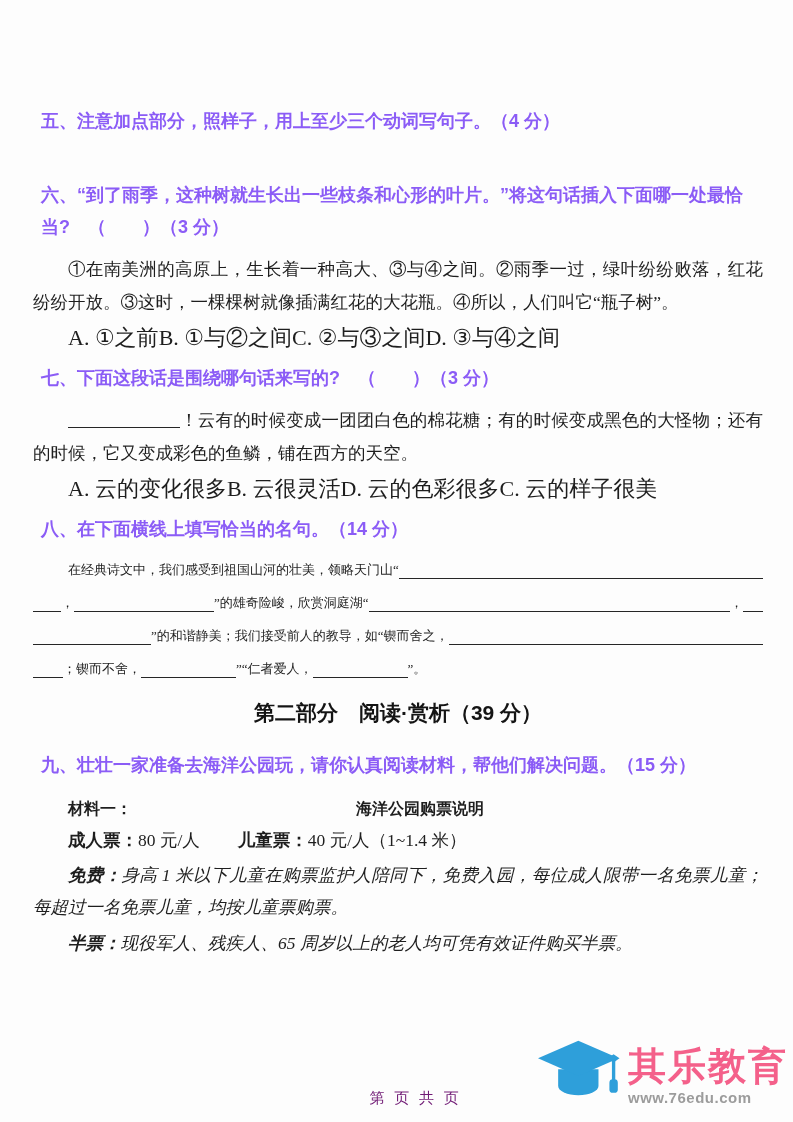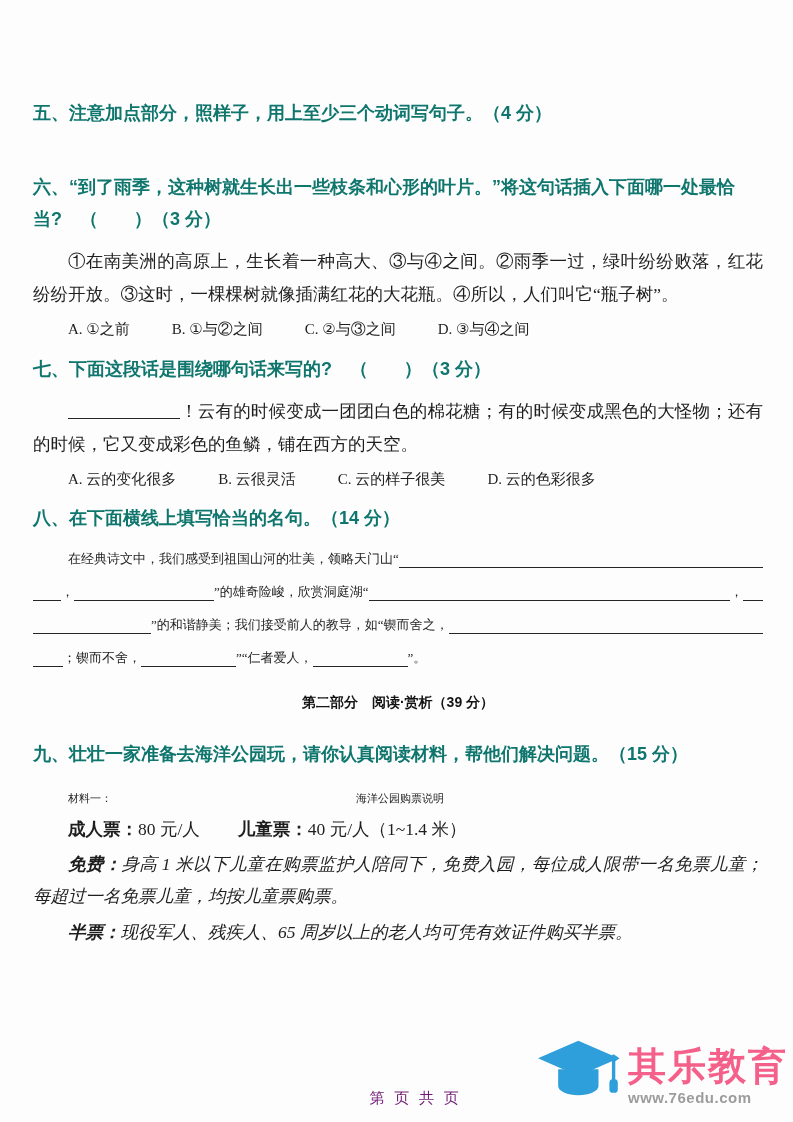--- a/index.html
+++ b/index.html
@@ -8,40 +8,40 @@
     width:793px; height:1122px;
     margin:0 auto;
     background:#fdfdfd;
     overflow:hidden;
     font-family:"Liberation Serif","DejaVu Serif",serif;
     color:#1e1e1e;
   }
   .content { position:absolute; top:97px; left:33px; width:730px; }
 
   .qtitle {
-    margin:0;
+    margin:8px;
     font-family:"Liberation Sans","DejaVu Sans",sans-serif;
     font-weight:700;
     font-size:18px;
     line-height:32px;
-    color:#0f766e;
+    color:#8b5cf6;
   }
   .para {
     margin:0;
     font-size:17.5px;
     line-height:33px;
     text-align:justify;
     text-indent:2em;
   }
   .mt8 { margin-top:8px; } .mt10 { margin-top:10px; }
 
   .opts {
-    display:flex; gap:42px;
+    display:flex; 
     padding-left:35px;
-    font-size:15px; line-height:33px;
+    font-size:22px; line-height:33px;
     margin-top:2px;
   }
   .opts span { white-space:nowrap; }
 
   .dot {
     -webkit-text-emphasis:filled dot #1e1e1e;
     -webkit-text-emphasis-position:under;
     text-emphasis:filled dot #1e1e1e;
     text-emphasis-position:under right;
   }
@@ -61,29 +61,29 @@
   .sec6 { margin-top:42px; } .sec7 { margin-top:7px; } .sec8 { margin-top:6px; }
   .fills { margin-top:8px; }
   .fill + .fill { margin-top:0; }
   .fill .ind { display:inline-block; width:35px; }
 
   .part2 {
     margin-top:11px;
     text-align:center;
     font-weight:700;
     font-family:"Liberation Sans","DejaVu Sans",sans-serif;
-    font-size:14px; line-height:34px;
+    font-size:21px; line-height:34px;
     color:#141414;
   }
   .sec9 { margin-top:19px; }
   .matrow {
     position:relative;
     margin-top:13px;
-    font-weight:400;
-    font-size:11px; line-height:30px;
+    font-weight:700;
+    font-size:16px; line-height:30px;
     font-family:"Liberation Sans","DejaVu Sans",sans-serif;
   }
   .matrow .mlabel { padding-left:35px; }
   .matrow .mhead { position:absolute; left:323px; top:0; }
   .ticketrow { font-size:17.5px; line-height:33px; padding-left:35px; }
   .ticketrow b, .q9p b {
     font-family:"Liberation Sans","DejaVu Sans",sans-serif;
     font-weight:700;
   }
   .ticketrow .gap40 { margin-left:38px; }
@@ -131,22 +131,22 @@
         <span>D. ③与④之间</span>
       </div>
     </section>
 
     <section class="sec7">
       <h3 class="qtitle">七、下面这段话是围绕哪句话来写的?　（　　）（3 分）</h3>
       <p class="para mt10"><span class="bl inline" style="width:112px"></span><span>！云有的时候变成一团团白色的棉花糖；有的时候变成黑色的大怪物；还有的时候，它又变成彩色的鱼鳞，铺在西方的天空。</span></p>
       <div class="opts">
         <span>A. 云的变化很多</span>
         <span>B. 云很灵活</span>
+        <span>D. 云的色彩很多</span>
         <span>C. 云的样子很美</span>
-        <span>D. 云的色彩很多</span>
       </div>
     </section>
 
     <section class="sec8">
       <h3 class="qtitle">八、在下面横线上填写恰当的名句。（14 分）</h3>
       <div class="fills">
         <div class="fill">
             <span class="ind"></span>
             <span class="t">在经典诗文中，我们感受到祖国山河的壮美，领略天门山“</span>
             <span class="bl grow"></span>

